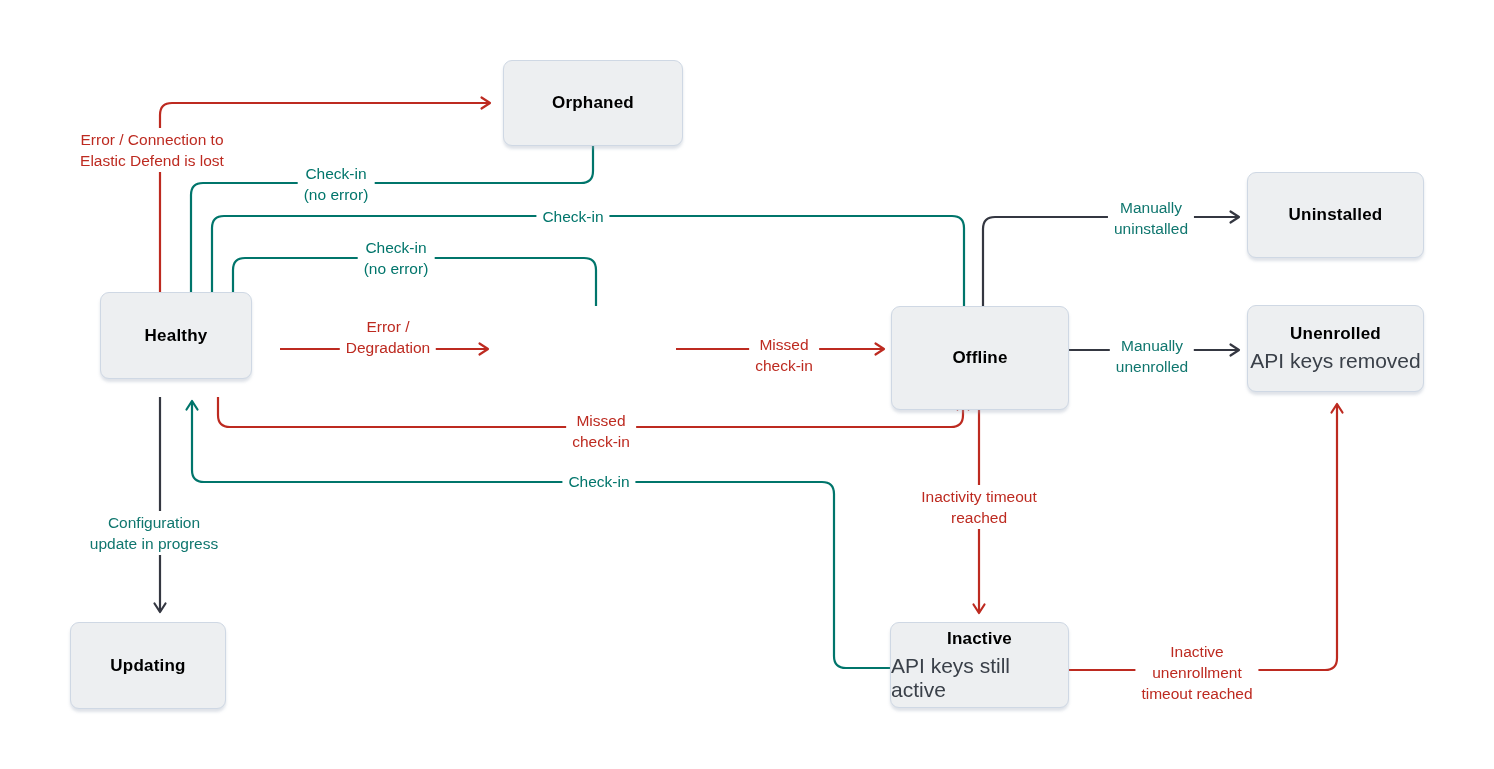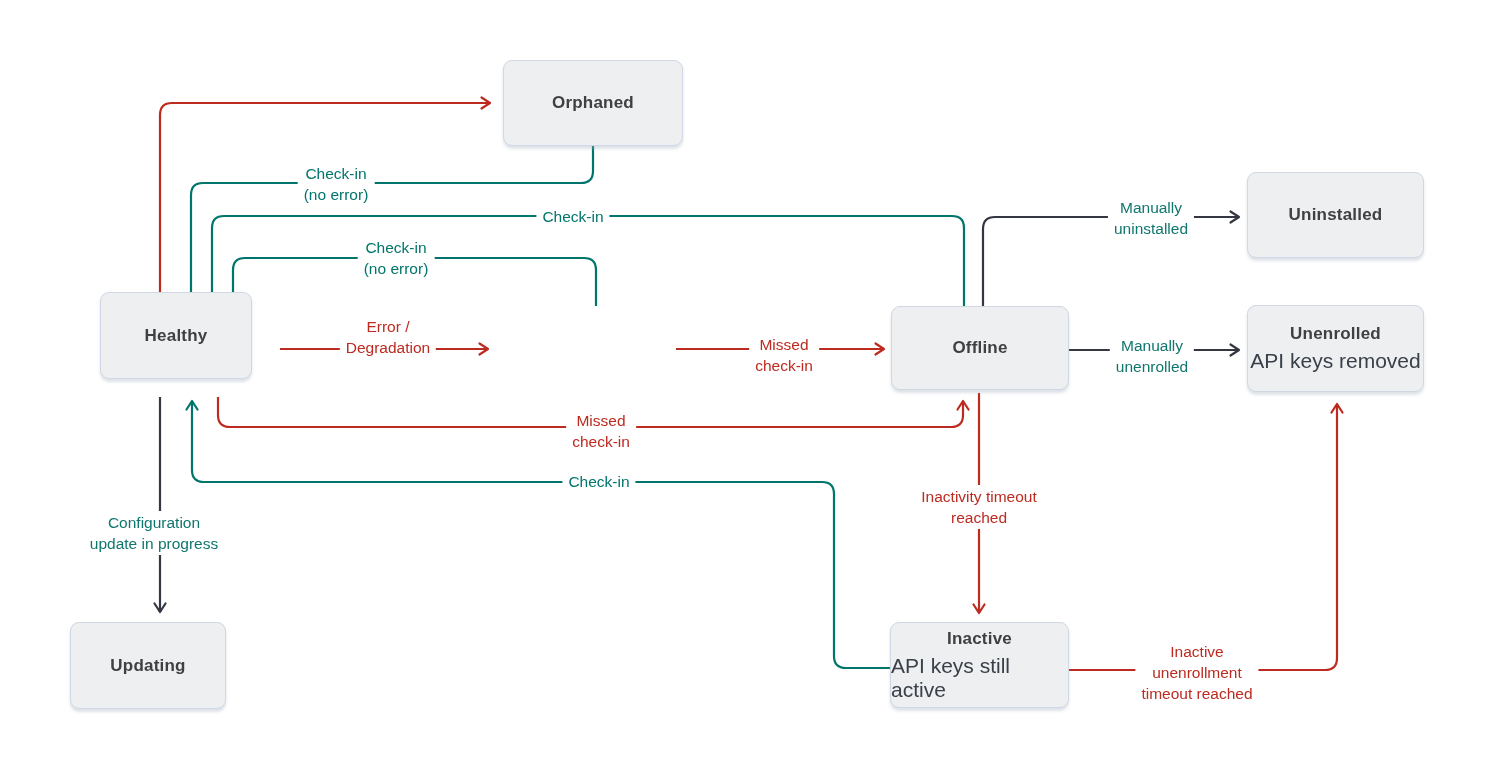--- a/index.html
+++ b/index.html
@@ -11,21 +11,21 @@
   .edges path{fill:none;stroke-width:2.2px;}
   .edges path.red{stroke:#bd2a20;}
   .edges path.teal{stroke:#00756b;}
   .edges path.dark{stroke:#343741;}
   .node{
     position:absolute;box-sizing:border-box;
     background:#edeff1;border:1.5px solid #cfd8e4;border-radius:9px;
     box-shadow:0 3px 3px rgba(160,172,190,0.35);
     display:flex;flex-direction:column;align-items:center;justify-content:center;gap:7px;
   }
-  .node-title{font-size:17px;font-weight:700;color:#404040;letter-spacing:.2px;}
+  .node-title{font-size:17px;font-weight:700;color:#000000;letter-spacing:.2px;}
   .node-sub{font-size:21px;font-weight:400;color:#3a4049;}
   .elabel{
     position:absolute;transform:translate(-50%,-50%);
     background:#ffffff;padding:1px 6px;text-align:center;
     font-size:15.5px;line-height:21px;white-space:pre-line;
   }
   .elabel.red{color:#bd2a20;}
   .elabel.teal{color:#00756b;}
   .elabel.dark{color:#0f766e;}
 </style>
@@ -68,38 +68,40 @@
 
   <div class="node" style="left:1247px;top:172px;width:177px;height:86px;">
     <div class="node-title">Uninstalled</div>
   </div>
 
   <div class="node" style="left:100px;top:292px;width:152px;height:87px;">
     <div class="node-title">Healthy</div>
   </div>
 
 
-  <div class="node" style="left:891px;top:306px;width:178px;height:84px;">
+  <div class="node" style="left:891px;top:306px;width:178px;height:104px;">
     <div class="node-title">Offline</div>
   </div>
 
   <div class="node" style="left:1247px;top:305px;width:177px;height:87px;gap:5px;">
     <div class="node-title">Unenrolled</div>
     <div class="node-sub">API keys removed</div>
   </div>
 
   <div class="node" style="left:70px;top:622px;width:156px;height:87px;">
     <div class="node-title">Updating</div>
   </div>
 
   <div class="node" style="left:890px;top:622px;width:179px;height:86px;gap:5px;">
     <div class="node-title">Inactive</div>
     <div class="node-sub">API keys still active</div>
   </div>
 
+  <div class="elabel red" style="left:152px;top:150px;">Error / Connection to
+Elastic Defend is lost</div>
   <div class="elabel teal" style="left:336px;top:184px;">Check-in
 (no error)</div>
   <div class="elabel teal" style="left:573px;top:216px;">Check-in</div>
   <div class="elabel teal" style="left:396px;top:258px;">Check-in
 (no error)</div>
   <div class="elabel red" style="left:388px;top:337px;text-align:center;">Error /
 Degradation</div>
   <div class="elabel red" style="left:784px;top:355px;">Missed
 check-in</div>
   <div class="elabel dark" style="left:1151px;top:218px;">Manually

